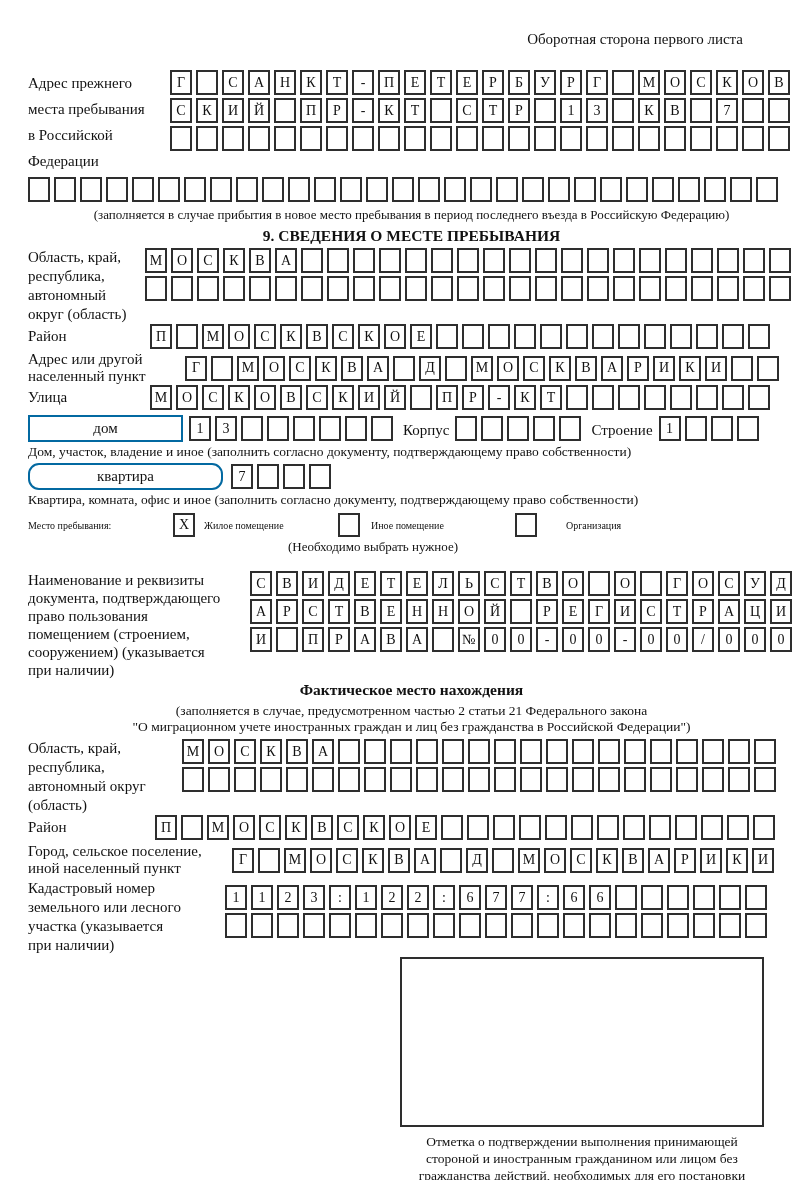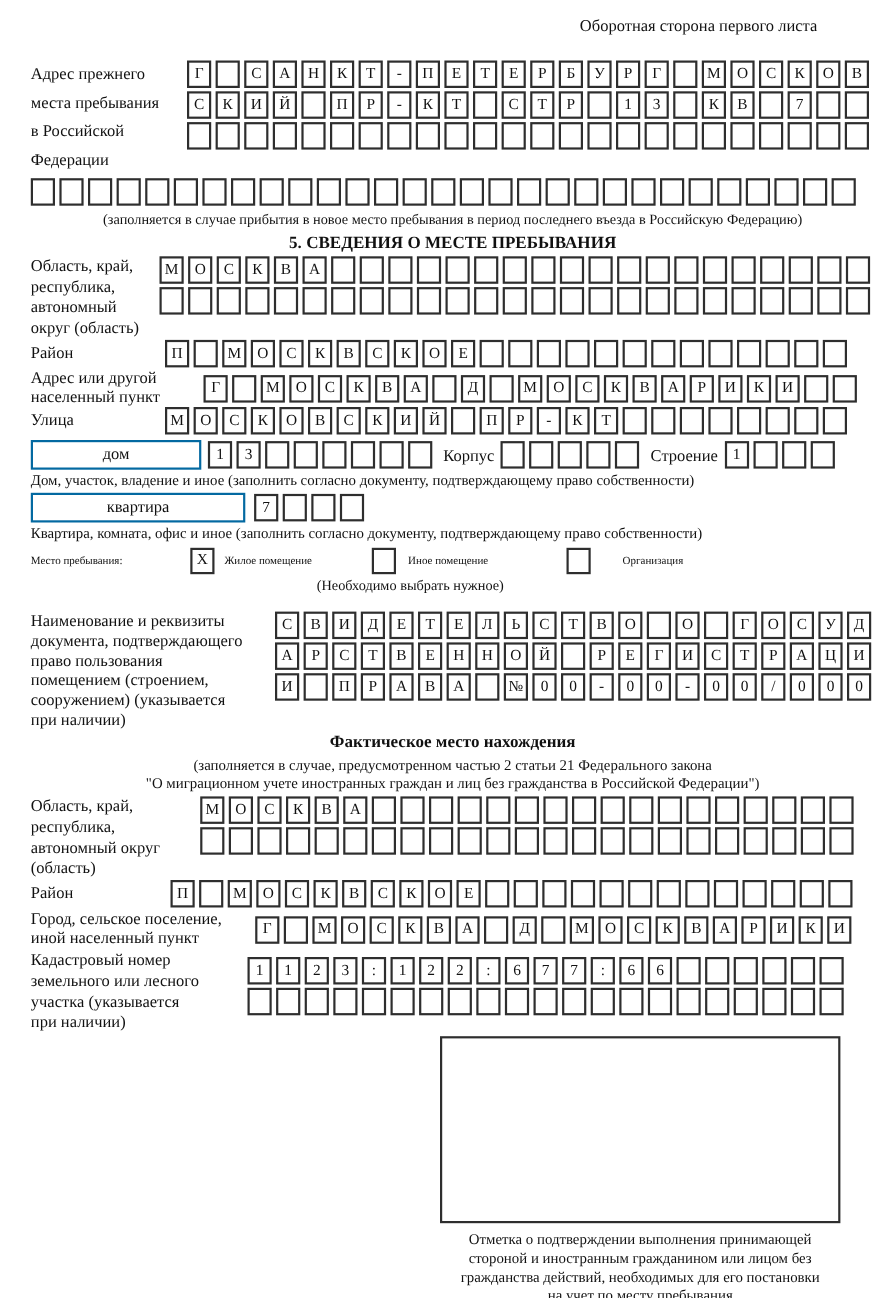--- a/index.html
+++ b/index.html
@@ -1,18 +1,18 @@
 <!DOCTYPE html>
 <html><head>
 <meta charset="utf-8">
 <style>
   * { box-sizing: border-box; margin: 0; padding: 0; }
   html, body { background: #ffffff; }
   body { width: 800px; font-family: "Liberation Serif", serif; color: #111; }
-  .page { position: relative; width: 800px; height: 1180px; padding: 16px 5px 0 28px; overflow: hidden; }
+  .page { position: relative; width: 800px; height: 1180px; padding: 31px 5px 0 28px; overflow: hidden; }
 
   .corner { text-align: right; font-size: 15px; padding-right: 52px; }
 
   .frow { display: flex; align-items: flex-start; }
   .frow.vcenter { align-items: center; }
   .flabel { font-size: 15px; line-height: 19px; white-space: pre-line; flex: none; }
   .lh26 { line-height: 26px; }
   .lh17 { line-height: 17px; }
 
   .w142{width:142px} .w117{width:117px} .w122{width:122px} .w157{width:157px}
@@ -21,21 +21,21 @@
   .cells { display: flex; flex: none; }
   .gridcol > .cells { margin-bottom: 3px; }
   .cell {
     flex: none; width: 22px; height: 25px; border: 2px solid #2e2e2e; margin-right: 4px;
     display: flex; align-items: center; justify-content: center;
     font-size: 14px; line-height: 14px;
   }
 
   .wbox { flex: none; border: 2px solid #0369a1; height: 27px; display: flex; align-items: center; justify-content: center; font-size: 15px; }
   .dom-box { width: 155px; margin-right: 6px; }
-  .kv-box { width: 195px; margin-right: 8px; }
+  .kv-box { width: 195px; margin-right: 8px; border-radius: 11px; }
   .inline-lbl { font-size: 15px; flex: none; padding: 3px 6px 0 6px; }
 
   .note { font-size: 13px; text-align: center; }
   .sec-title { font-weight: bold; font-size: 15.5px; text-align: center; }
   .cap { font-size: 13.5px; margin-left: 0; }
 
   .chk { flex: none; width: 22px; height: 24px; border: 2px solid #2e2e2e; display: flex; align-items: center; justify-content: center; font-size: 14px; }
   .optlbl { font-size: 10px; flex: none; }
 
   .mt2{margin-top:2px} .mt3{margin-top:3px} .mt4{margin-top:4px} .mt5{margin-top:5px}
@@ -165,21 +165,21 @@
       <span class="cell"></span>
       <span class="cell"></span>
       <span class="cell"></span>
       <span class="cell"></span>
       <span class="cell"></span>
       <span class="cell"></span>
       <span class="cell"></span>
     </div>
   <div class="note mt5">(заполняется в случае прибытия в новое место пребывания в период последнего въезда в Российскую Федерацию)</div>
 
-  <div class="sec-title mt4">5. СВЕДЕНИЯ О МЕСТЕ ПРЕБЫВАНИЯ</div>
+  <div class="sec-title mt4">9. СВЕДЕНИЯ О МЕСТЕ ПРЕБЫВАНИЯ</div>
 
   <div class="frow mt3">
     <div class="flabel w117">Область, край,
 республика,
 автономный
 округ (область)</div>
     <div class="gridcol">
       <div class="cells">
           <span class="cell">М</span>
           <span class="cell">О</span>

